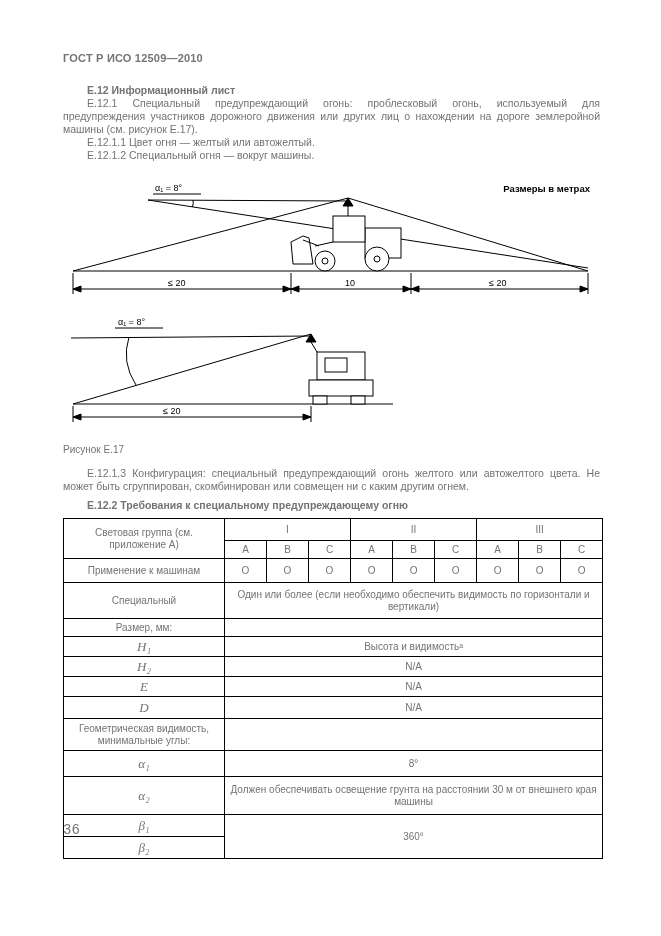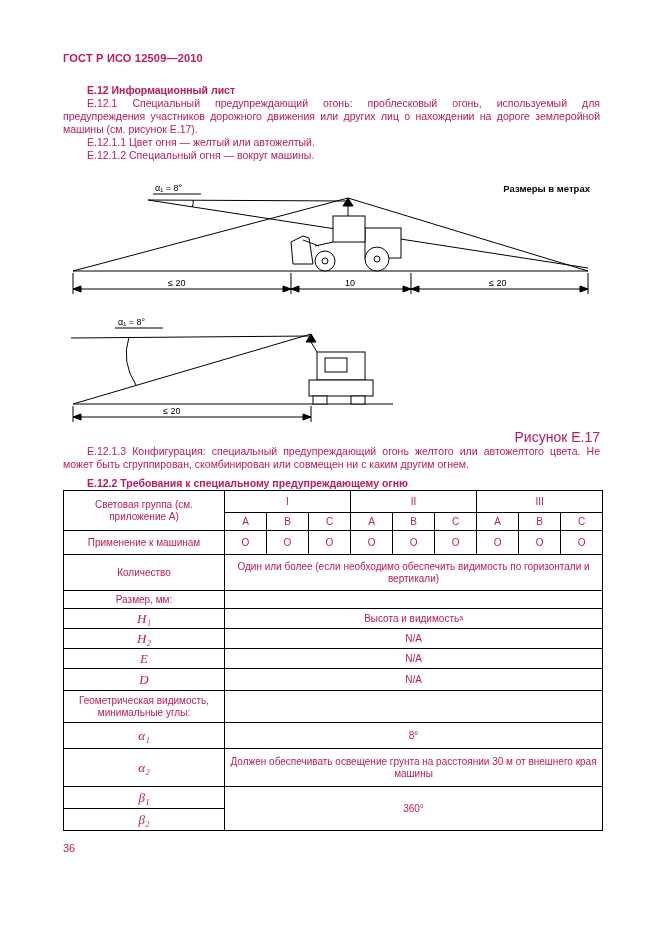--- a/index.html
+++ b/index.html
@@ -1,43 +1,43 @@
 <!DOCTYPE html>
 <html><head>
 <meta charset="utf-8">
 <style>
   * { box-sizing: border-box; }
   html,body { margin:0; padding:0; background:#fff; }
   .page {
-    width:661px; height:936px; position:relative; background:#fff; color:#be185d;
+    width:661px; height:936px; position:relative; background:#fff; color:#737373;
     font-family:"Liberation Sans", sans-serif; padding:52px 61px 0 63px; overflow:hidden;border-radius:22px;
   }
   .doc-header { font-weight:bold; font-size:11px; margin-bottom:20px; letter-spacing:.2px; }
   p { margin:0; font-size:10.5px; line-height:13px; text-align:justify; }
   .indent { text-indent:24px; }
   .bold { font-weight:bold; }
   .fig-wrap { margin-top:14px; }
-  .fig-caption { text-align:right; font-size:14px; margin-top:1px; }
-  .after-fig { }
+  .fig-caption { text-align:left; font-size:10px; margin-top:16px; }
+  .after-fig { margin-top:12px; }
   .h122 { margin-top:6px; }
   svg { display:block; }
   svg text { font-family:"Liberation Sans", sans-serif; fill:#000; }
   .svg-lbl { font-size:9px; }
   .svg-dim { font-size:9px; }
   .svg-note { font-size:9.5px; font-weight:bold; }
   table.spec {
-    border-collapse:collapse; table-layout:fixed; width:537px; 
+    border-collapse:collapse; table-layout:fixed; width:537px; margin-top:6px;
     font-size:10px; line-height:12px;
   }
   table.spec td { border:1px solid #000; padding:1px 4px; text-align:center; vertical-align:middle; }
   td.lbl { text-align:left; vertical-align:middle; }
   td.sym { text-align:left; padding-left:40px; font-family:"Liberation Serif", serif; font-style:italic; font-size:13px; }
   td.nb-b { border-bottom:none; }
   td.nb-t { border-top:none; }
-  .page-num { position:absolute; left:63px; top:842px; font-size:11px; }
+  .page-num { position:absolute; left:63px; top:822px; font-size:14px;font-family:Liberation Mono, monospace; }
 </style>
 </head>
 <body>
 
 <div class="page">
 
   <div class="doc-header">ГОСТ Р ИСО 12509—2010</div>
 
   <p class="indent bold">Е.12 Информационный лист</p>
   <p class="indent">Е.12.1 Специальный предупреждающий огонь: проблесковый огонь, используемый для предупреждения участников дорожного движения или других лиц о нахождении на дороге землеройной машины (см. рисунок Е.17).</p>
@@ -158,21 +158,21 @@
         <td>О</td>
         <td>О</td>
         <td>О</td>
         <td>О</td>
         <td>О</td>
         <td>О</td>
         <td>О</td>
         <td>О</td>
       </tr>
       <tr style="height:36px">
-        <td class="lbl">Количество</td>
+        <td class="lbl">Специальный</td>
         <td colspan="9">Один или более (если необходимо обеспечить видимость по горизонтали и вертикали)</td>
       </tr>
       <tr style="height:18px">
         <td class="lbl nb-b">Размер, мм:</td>
         <td colspan="9"></td>
       </tr>
       <tr style="height:20px">
         <td class="sym nb-t nb-b">H₁</td>
         <td colspan="9">Высота и видимостьᵃ</td>
       </tr>

